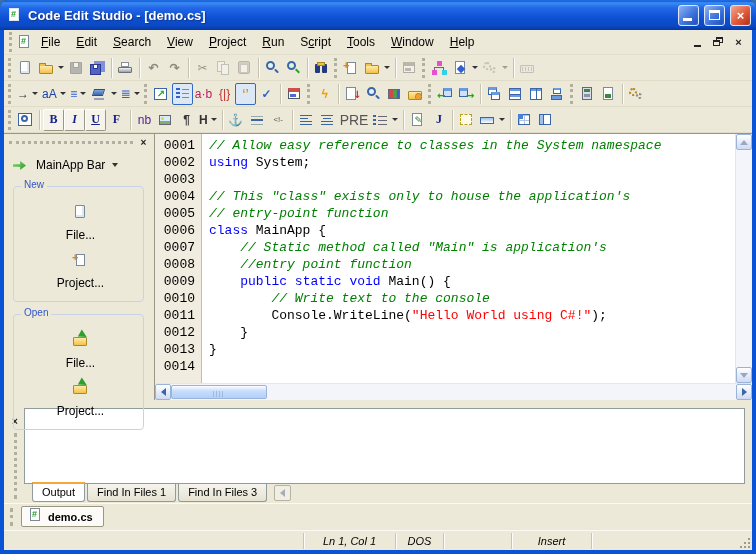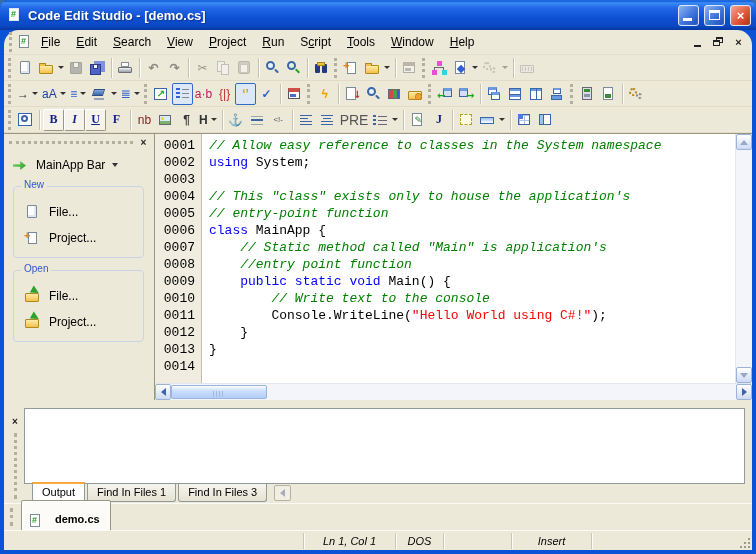--- a/index.html
+++ b/index.html
@@ -11,21 +11,21 @@
     border-radius:8px 8px 0 0;
     background:linear-gradient(180deg,#2b74e0 0%,#125bdc 4%,#3b8cf5 9%,#2268e8 26%,#0d4fd2 62%,#0b49c4 86%,#0638a0 100%);}
   .title-text{flex:1;color:#fff;font-weight:bold;font-size:13px;text-shadow:1px 1px 1px #10368c;white-space:nowrap;}
   .winbtn{width:21px;height:21px;border-radius:3px;border:1px solid #dce8fb;position:relative;flex:none;
     background:linear-gradient(135deg,#8fb2f2,#3e74dd 55%,#1d4cb8);box-shadow:inset 0 0 2px #fff3;}
   .winbtn.close{background:linear-gradient(135deg,#f2a893,#e2593a 55%,#ad3013);}
   .winbtn .dash{position:absolute;left:4px;bottom:4px;width:9px;height:3px;background:#fff;}
   .winbtn .box{position:absolute;left:4px;top:4px;width:11px;height:10px;border:1px solid #fff;border-top:3px solid #fff;}
   .winbtn .x{position:absolute;left:0;top:0;width:100%;height:100%;color:#fff;font:bold 13px/19px "Liberation Sans",sans-serif;text-align:center;}
   
-  .body{flex:1;margin:0 4px 4px;background:#ece9d8;display:flex;flex-direction:column;min-height:0;min-width:0;border-radius:15px;}
+  .body{flex:1;margin:0 4px 4px;background:#ece9d8;display:flex;flex-direction:column;min-height:0;min-width:0;}
   
   .menubar{height:25px;flex:none;display:flex;align-items:center;padding:0 3px;border-bottom:1px solid #e3dfcd;}
   .menu-items{display:flex;align-items:center;flex:1;}
   .menu-item{padding:3px 8px;font-size:12px;color:#000;white-space:nowrap;}
   .mnem{text-decoration:underline;}
   .mdi-box{display:flex;gap:3px;align-items:center;padding-right:2px;}
   .mdi-btn{width:17px;height:15px;position:relative;color:#222;}
   .mdi-btn .dash{position:absolute;left:4px;bottom:3px;width:7px;height:2px;background:#222;}
   .mdi-btn .r1{position:absolute;left:6px;top:2px;width:7px;height:6px;border:1px solid #222;border-top:2px solid #222;background:#ece9d8;}
   .mdi-btn .r2{position:absolute;left:3px;top:5px;width:7px;height:6px;border:1px solid #222;border-top:2px solid #222;background:#ece9d8;}
@@ -127,21 +127,21 @@
   
   .main{flex:1;display:flex;min-height:0;min-width:0;border-top:1px solid #9a9684;}
   .sidebar{width:151px;flex:none;display:flex;flex-direction:column;border-right:1px solid #9a9684;background:#ece9d8;}
   .side-head{height:14px;display:flex;align-items:center;padding:3px 4px 0 5px;}
   .side-dots{flex:1;height:0;border-top:3px dotted #b3af9e;margin-right:4px;}
   .side-close{width:13px;height:12px;text-align:center;font:bold 10px/11px "Liberation Sans",sans-serif;color:#222;}
   .selectbar{display:flex;align-items:center;gap:7px;padding:9px 6px 9px 8px;font-size:12px;color:#000;}
   .caret{width:0;height:0;border-left:3px solid transparent;border-right:3px solid transparent;border-top:4px solid #333;}
   .groupbox{margin:4px 10px 12px 9px;border:1px solid #cbd2e8;border-radius:4px;position:relative;padding:12px 6px 6px 10px;}
   .group-title{position:absolute;top:-8px;left:7px;background:#ece9d8;padding:0 3px;color:#3355cc;font-size:10px;}
-  .side-item{display:flex;align-items:center;gap:8px;padding:5px 0;font-size:12px;color:#000;}
+  .side-item{display:flex;align-items:center;gap:8px;padding:5px 0;font-size:12px;color:#000;flex-direction:column;}
   
   .editor{flex:1;display:flex;flex-direction:column;min-width:0;background:#fff;}
   .code-wrap{flex:1;display:flex;min-height:0;}
   .code-scroll{flex:1;display:flex;min-width:0;overflow:hidden;}
   .gutter{width:47px;flex:none;background:#f0ede0;border-right:1px solid #c2beae;text-align:right;padding:3px 6px 0 0;font:13px/17px "Liberation Mono",monospace;color:#000;}
   .code{flex:1;padding:3px 0 0 7px;font:13px/17px "Liberation Mono",monospace;white-space:pre;overflow:hidden;}
   .code-line{height:17px;}
   .seg-comment{color:var(--c-comment);font-style:italic;}
   .seg-keyword{color:var(--c-keyword);}
   .seg-string{color:var(--c-string);}
@@ -168,21 +168,21 @@
   .strip-dots{flex:1;width:0;border-left:3px dotted #b3af9e;margin:5px 0 4px;}
   .panel-main{flex:1;display:flex;flex-direction:column;min-width:0;}
   .panel-content{flex:1;background:#fff;border:1px solid #919b9c;}
   .panel-tabs{height:19px;flex:none;display:flex;align-items:flex-start;padding-left:8px;}
   .btab{border:1px solid #919b9c;border-top:none;background:linear-gradient(#f6f4ec,#e6e3d4);padding:2px 9px 3px;font-size:11px;border-radius:0 0 3px 3px;margin-right:2px;color:#000;}
   .btab.active{background:#fff;border-top:2px solid var(--c-tabhl);margin-top:-2px;}
   .tab-scroll{width:17px;height:16px;margin-left:5px;margin-top:1px;border:1px solid #b5b2a4;background:#f1efe4;border-radius:2px;display:flex;align-items:center;justify-content:center;}
   
   .doc-tabbar{height:27px;flex:none;background:#ece9d8;border-top:1px solid #fbfaf6;display:flex;align-items:center;padding:2px 4px 3px 4px;gap:4px;}
   .dt-handle{width:0;height:18px;border-left:3px dotted #b3af9e;margin:0 4px 0 2px;}
-  .dtab{display:flex;align-items:flex-start;gap:11px;background:#fcfbf7;border:1px solid #9a9684;border-radius:2px;padding:12px 10px 3px 5px;font-size:11px;font-weight:bold;box-shadow:inset 1px 1px 0 #fff;}
+  .dtab{display:flex;align-items:flex-end;gap:4px;background:#fcfbf7;border:1px solid #9a9684;border-radius:2px;padding:0 10px 3px 5px;font-size:11px;font-weight:bold;box-shadow:inset 1px 1px 0 #fff;}
   
   .statusbar{height:20px;flex:none;background:#ece9d8;display:flex;align-items:stretch;padding:2px 3px 1px;font-size:11px;position:relative;border-top:1px solid #fbfaf6;font-style:italic;}
   .sb-panel{display:flex;align-items:center;justify-content:center;white-space:nowrap;color:#000;}
   .sb-panel + .sb-panel{border-left:1px solid #c9c5b4;box-shadow:inset 1px 0 0 #fdfcf8;}
   .sb-panel:nth-child(1){flex:1;justify-content:flex-start;padding-left:6px;}
   .sb-panel:nth-child(2){width:92px;}
   .sb-panel:nth-child(3){width:48px;}
   .sb-panel:nth-child(4){width:68px;}
   .sb-panel:nth-child(5){width:80px;}
   .sb-panel:nth-child(6){width:158px;}
@@ -423,21 +423,21 @@
           <span class="tb-txt" style="color: rgb(22, 33, 138); font-weight: bold; font-style: italic; font-family: &quot;Liberation Serif&quot;, serif;">I</span>
         </span>
         <span class="tb-btn raised">
           <span class="tb-txt" style="color: rgb(22, 33, 138); font-weight: bold; text-decoration: underline; font-family: &quot;Liberation Serif&quot;, serif;">U</span>
         </span>
         <span class="tb-btn">
           <span class="tb-txt" style="color: rgb(22, 33, 138); font-weight: bold; font-family: &quot;Liberation Serif&quot;, serif;">F</span>
         </span>
         <span class="tb-sep"></span>
         <span class="tb-btn">
-          <span class="tb-txt" style="color: #7f1d1d;">nb</span>
+          <span class="tb-txt" style="color: #4c1d95;">nb</span>
         </span>
         <span class="tb-btn">
           <span class="i k-img"></span>
         </span>
         <span class="tb-btn">
           <span class="tb-txt" style="color: rgb(51, 51, 51); font-weight: bold;">¶</span>
         </span>
         <span class="tb-btn">
           <span class="tb-txt" style="color: rgb(51, 51, 51); font-weight: bold;">H</span>
           <span class="dd"></span>

